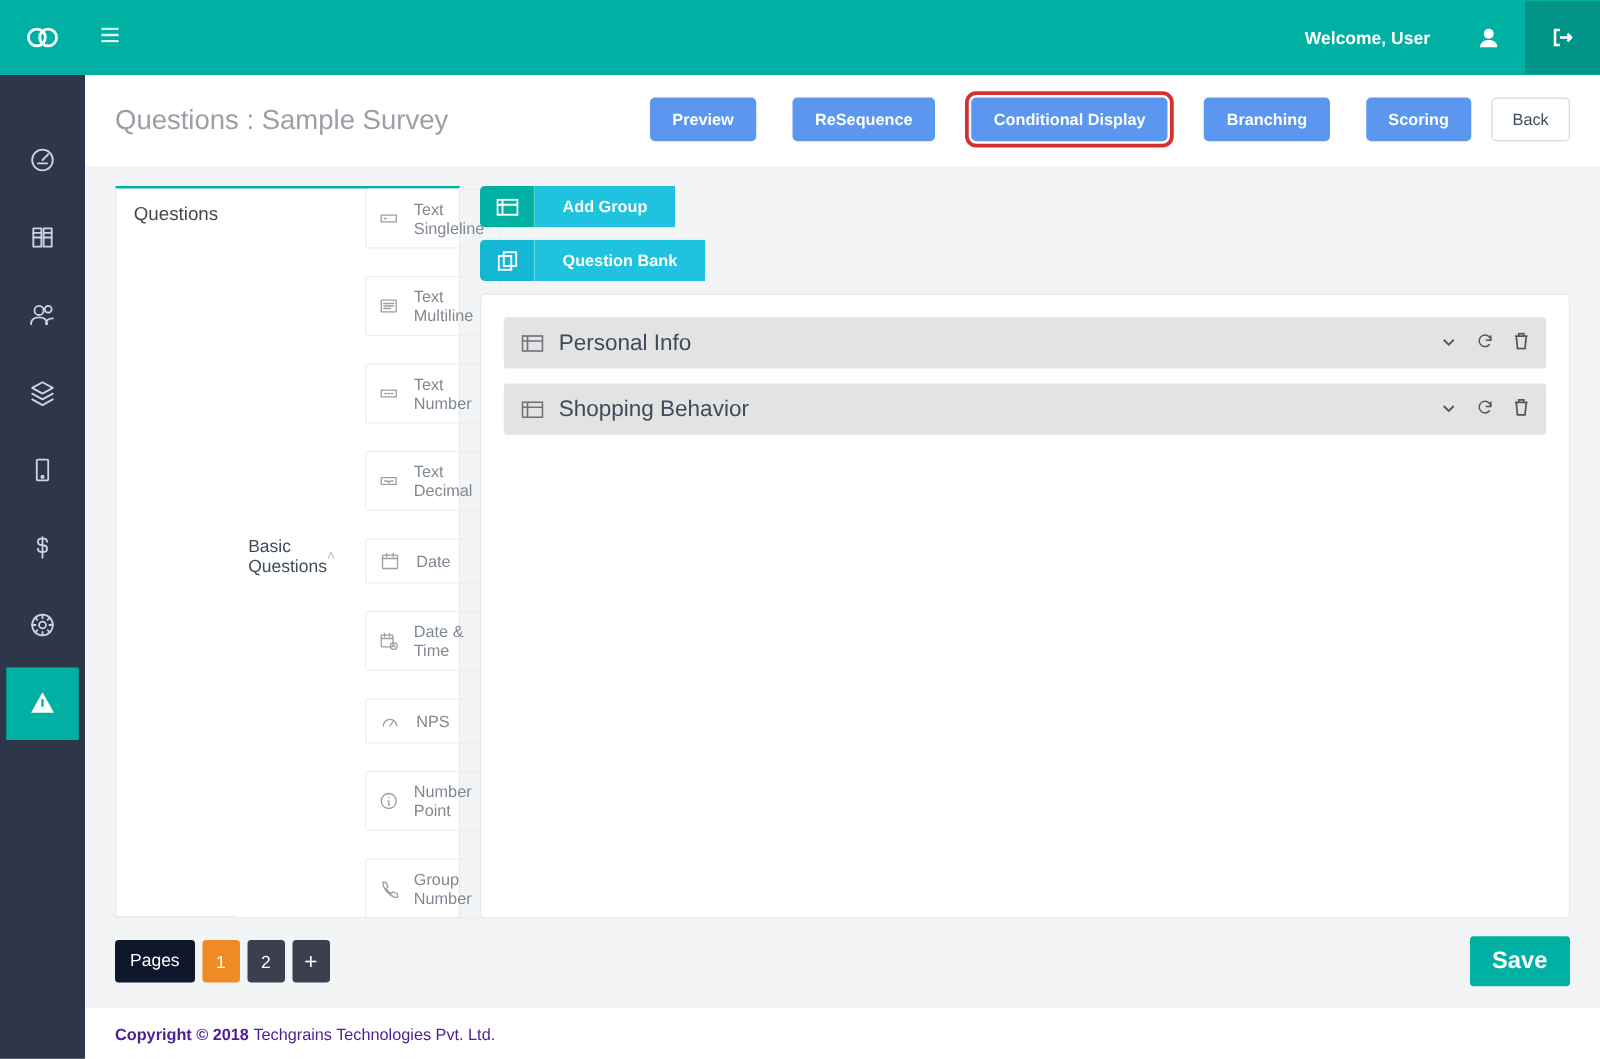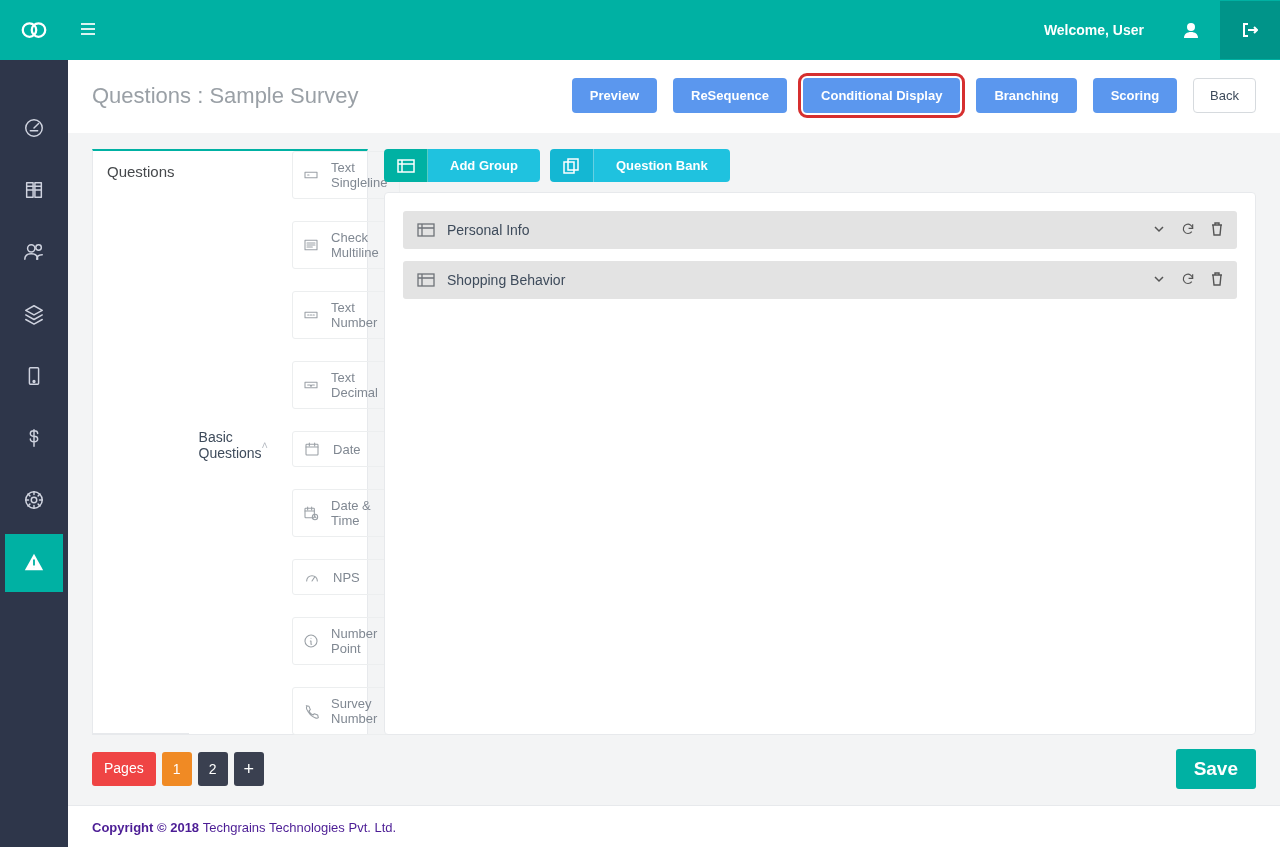--- a/index.html
+++ b/index.html
@@ -19,51 +19,51 @@
 
   .leftnav { width:68px; background:#2e364a; display:flex; flex-direction:column; align-items:center; padding-top:40px; }
   .leftnav .nav-item { width:58px; height:58px; display:flex; align-items:center; justify-content:center; color:#cfd3df; cursor:pointer; margin-bottom:4px; }
   .leftnav .nav-item.active { background:#00b1a3; color:#fff; }
 
   .main { flex:1; display:flex; flex-direction:column; background:#f3f4f5; }
 
   .pageheader { background:#fff; padding:18px 24px 20px 24px; display:flex; align-items:center; }
   .pageheader h1 { font-size:22px; font-weight:400; color:#9aa0a6; }
   .pageheader .actions { margin-left:auto; display:flex; gap:16px; }
-  .btn-blue { background:#5b97ee; color:#fff; border:none; padding:9px 18px; border-radius:4px; font-size:13px; cursor:pointer; font-weight:600; }
+  .btn-blue { background:#5b97ee; color:#fff; border:none; padding:9px 18px; border-radius:4px; font-size:13px; cursor:pointer; font-weight:600;margin-left:13px; }
   .btn-blue.highlighted { outline:3px solid #d62f2f; outline-offset:2px; }
   .btn-white { background:#fff; color:#3e4b5b; border:1px solid #d6dade; padding:9px 16px; border-radius:4px; font-size:13px; cursor:pointer; }
 
   .content { flex:1; display:flex; gap:16px; padding:16px 24px 8px 24px; overflow:auto; }
   .sidebar-panel { width:276px; background:#fff; border:1px solid #e7e9ec; border-top:2px solid #00b1a3; display:flex; }
   .sidebar-panel .panel-title { padding:12px 14px; font-size:15px; color:#45484b; border-bottom:1px solid #e7e9ec;}
   .sidebar-panel .section-title { padding:14px 14px 10px 10px; font-size:14px; color:#3e4b5b; display:flex; align-items:center; justify-content:space-between;}
   .sidebar-panel .section-title .caret { color:#b7bcc3; font-size:11px;}
   .qtype-list { padding:0 10px 14px 10px; display:flex; flex-direction:column; gap:22px; }
   .qtype-item { display:flex; align-items:center; gap:12px; border:1px solid #eceeef; border-radius:3px; padding:8px 10px; color:#808892; font-size:13px; cursor:grab; }
   .qtype-item .ico { width:18px; height:18px; display:flex; align-items:center; justify-content:center; color:#9aa0a6; }
 
   .workspace { flex:1; display:flex; flex-direction:column; }
-  .ws-toolbar { display:flex; gap:10px; margin-bottom:10px; }
+  .ws-toolbar { display:flex; gap:10px; margin-bottom:10px;flex-direction:column; }
   .btn-teal-split { display:inline-flex; border-radius:4px; overflow:hidden; }
   .btn-teal-split .icon-part { background:#00b1a3; color:#fff; width:44px; display:flex; align-items:center; justify-content:center; border-right:1px solid rgba(255,255,255,.35); }
   .btn-teal-split .label-part { background:#1fc2df; color:#fff; padding:9px 22px; font-size:13px; font-weight:600; cursor:pointer; display:flex; align-items:center; }
   .btn-teal-split.teal2 .icon-part { background:#14b7d3; }
   .btn-teal-split.teal2 .label-part { background:#1fc2df; }
 
   .canvas { flex:1; background:#fff; border:1px solid #e7e9ec; border-radius:4px; padding:18px; }
   .group-row { background:#e3e3e3; border-radius:3px; padding:10px 14px; display:flex; align-items:center; gap:12px; margin-bottom:12px; color:#3e4b5b; cursor:pointer; }
   .group-row .g-icon { width:18px; height:18px; display:flex; align-items:center; justify-content:center; color:#6f7379;}
-  .group-row .g-label { font-size:14px;text-align:center; }
+  .group-row .g-label { font-size:18px;text-align:center; }
   .group-row .g-actions { margin-left:auto; display:flex; align-items:center; gap:16px; color:#555; }
   .group-row .g-actions span { cursor:pointer; }
 
   .paginator-area { display:flex; align-items:center; padding:6px 24px 16px 24px; }
   .paginator { display:flex; gap:6px; }
-  .pg-label { background:#ef4444; color:#fff; padding:8px 12px; border-radius:3px; font-size:14px; }
+  .pg-label { background:#0f172a; color:#fff; padding:8px 12px; border-radius:3px; font-size:14px; }
   .pg-btn { background:#3a4050; color:#fff; width:30px; height:34px; display:flex; align-items:center; justify-content:center; border-radius:3px; font-size:14px; cursor:pointer; }
   .pg-btn.active { background:#f08a24; }
   .pg-add { background:#3a4050; color:#fff; width:30px; height:34px; display:flex; align-items:center; justify-content:center; border-radius:3px; font-size:18px; cursor:pointer; }
   .save-area { margin-left:auto; }
   .btn-save { background:#00b1a3; color:#fff; border:none; padding:9px 18px; border-radius:3px; font-size:19px; font-weight:600; cursor:pointer; }
 
   .footer { background:#fff; border-top:1px solid #e7e9ec; padding:14px 24px; font-size:13px; color:#4c1d95; }
   .footer b { font-weight:700; }
 </style>
 </head>
@@ -185,21 +185,21 @@
               </span>
     <span>Text Singleline</span>
             </div>
             <div class="qtype-item">
     <span class="ico">
                 <svg width="16" height="16" viewBox="0 0 24 24" fill="none" stroke="currentColor" stroke-width="1.6" stroke-linecap="round" stroke-linejoin="round">
                   <rect x="3" y="5" width="18" height="14"></rect>
                   <path d="M6 9h12M6 12h12M6 15h8"></path>
                 </svg>
               </span>
-    <span>Check Multiline</span>
+    <span>Text Multiline</span>
             </div>
             <div class="qtype-item">
     <span class="ico">
                 <svg width="16" height="16" viewBox="0 0 24 24" fill="none" stroke="currentColor" stroke-width="1.6" stroke-linecap="round" stroke-linejoin="round">
                   <rect x="3" y="8" width="18" height="8"></rect>
                   <path d="M7 12h2M11 12h2M15 12h2"></path>
                 </svg>
               </span>
     <span>Text Number</span>
             </div>
@@ -251,21 +251,21 @@
                 </svg>
               </span>
     <span>Number Point</span>
             </div>
             <div class="qtype-item">
     <span class="ico">
                 <svg width="16" height="16" viewBox="0 0 24 24" fill="none" stroke="currentColor" stroke-width="1.6" stroke-linecap="round" stroke-linejoin="round">
                   <path d="M5 4l4 1 2 5-2 2c1 3 3 5 6 6l2-2 5 2 1 4c-1 1-3 1-5 0-5-2-10-7-12-12-1-2-1-4 0-5l-1-1z"></path>
                 </svg>
               </span>
-    <span>Survey Number</span>
+    <span>Group Number</span>
             </div>
             <div class="qtype-item">
     <span class="ico">
                 <svg width="16" height="16" viewBox="0 0 24 24" fill="none" stroke="currentColor" stroke-width="1.6" stroke-linecap="round" stroke-linejoin="round">
                   <rect x="3" y="4" width="5" height="5"></rect>
                   <path d="M4 6.5l1 1 2-2"></path>
                   <path d="M11 6h10"></path>
                   <rect x="3" y="14" width="5" height="5"></rect>
                   <path d="M11 16h10"></path>
                 </svg>

